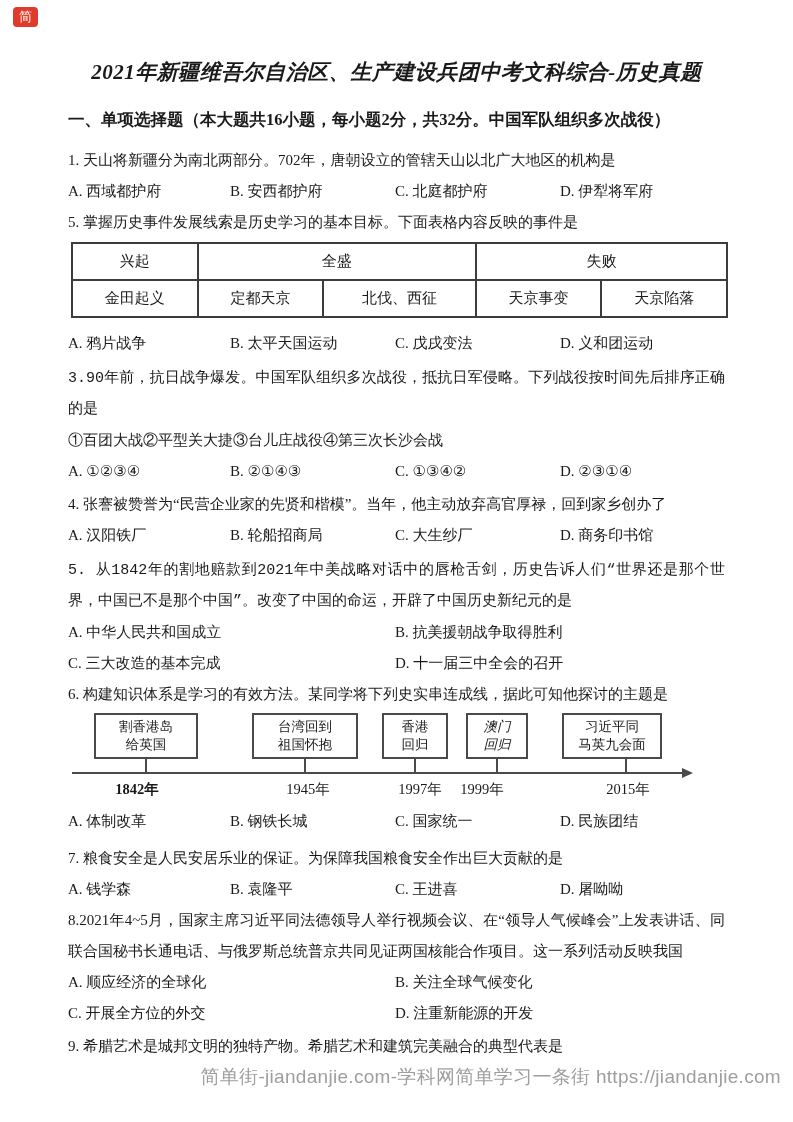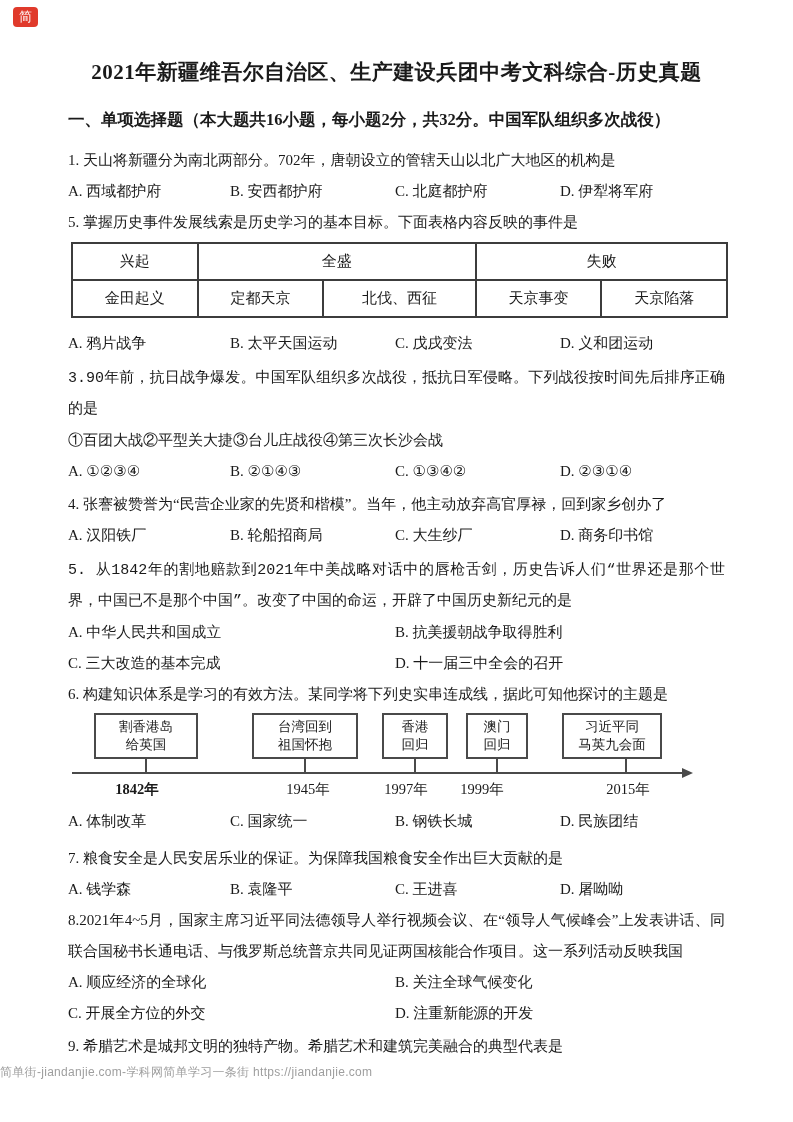--- a/index.html
+++ b/index.html
@@ -27,20 +27,21 @@
     font-family: "Liberation Sans", sans-serif;
   }
   .content { padding: 0 68px; }
   .title {
     padding-top: 57px;
     text-align: center;
     font-size: 21px;
     font-weight: bold;
     letter-spacing: 0.5px;
     line-height: 30px;
+    font-style: italic;
   }
   .section {
     margin-top: 22px;
     font-size: 16.5px;
     font-weight: bold;
     line-height: 22px;
   }
   .q   { font-size: 15px; line-height: 31px; text-align: justify; }
   .opts { display: grid; font-size: 15px; line-height: 31px; }
   .opts-4 { grid-template-columns: 162px 165px 165px 1fr; }
@@ -71,21 +72,21 @@
     top: 3px;
     border: 2px solid #4a4a4a;
     background: #fff;
     text-align: center;
     line-height: 18px;
     padding: 3px 2px;
   }
   .tl-b1 { left: 26px;  width: 104px; }
   .tl-b2 { left: 184px; width: 106px; }
   .tl-b3 { left: 314px; width: 66px; }
-  .tl-b4 { left: 398px; width: 62px; }
+  .tl-b4 { left: 398px; width: 62px; font-style: italic; }
   .tl-b5 { left: 494px; width: 100px; }
   .tl-stem { position: absolute; top: 47px; height: 16px; width: 2px; background: #4a4a4a; }
   .tl-s1 { left: 77px; } .tl-s2 { left: 236px; } .tl-s3 { left: 346px; }
   .tl-s4 { left: 428px; } .tl-s5 { left: 557px; }
   .tl-axis {
     position: absolute;
     top: 62px; left: 4px;
     width: 614px;
     border-top: 2px solid #4a4a4a;
   }
@@ -97,28 +98,28 @@
     border-top: 5px solid transparent;
     border-bottom: 5px solid transparent;
   }
   .tl-year {
     position: absolute;
     top: 70px;
     transform: translateX(-50%);
     font-size: 14.5px;
     white-space: nowrap;
   }
-  .tl-y1 { left: 69px; font-weight: bold; } .tl-y2 { left: 240px; } .tl-y3 { left: 338px; }
+  .tl-y1 { left: 69px; font-weight: bold; } .tl-y2 { left: 240px; } .tl-y3 { left: 352px; }
   .tl-y4 { left: 414px; } .tl-y5 { left: 560px; }
   .footer {
     position: absolute;
     top: 1064px; left: 0; right: 12px;
-    text-align: left;
+    text-align: right;
     color: #9e9e9e;
-    font-size: 12px;
+    font-size: 19px;
     font-family: "Liberation Sans", "DejaVu Sans", sans-serif;
     letter-spacing: 0.3px;
   }
 </style>
 </head>
 <body>
 
 <div class="page">
 
   <div class="logo">简</div>
@@ -217,22 +218,22 @@
       <div class="tl-axis"></div>
       <div class="tl-arrow"></div>
       <span class="tl-year tl-y1">1842年</span>
       <span class="tl-year tl-y2">1945年</span>
       <span class="tl-year tl-y3">1997年</span>
       <span class="tl-year tl-y4">1999年</span>
       <span class="tl-year tl-y5">2015年</span>
     </div>
     <div class="opts opts-4">
       <span>A. 体制改革</span>
+      <span>B. 钢铁长城</span>
       <span>C. 国家统一</span>
-      <span>B. 钢铁长城</span>
       <span>D. 民族团结</span>
     </div>
 
     <div class="q mt6">7. 粮食安全是人民安居乐业的保证。为保障我国粮食安全作出巨大贡献的是</div>
     <div class="opts opts-4">
       <span>A. 钱学森</span>
       <span>B. 袁隆平</span>
       <span>C. 王进喜</span>
       <span>D. 屠呦呦</span>
     </div>

